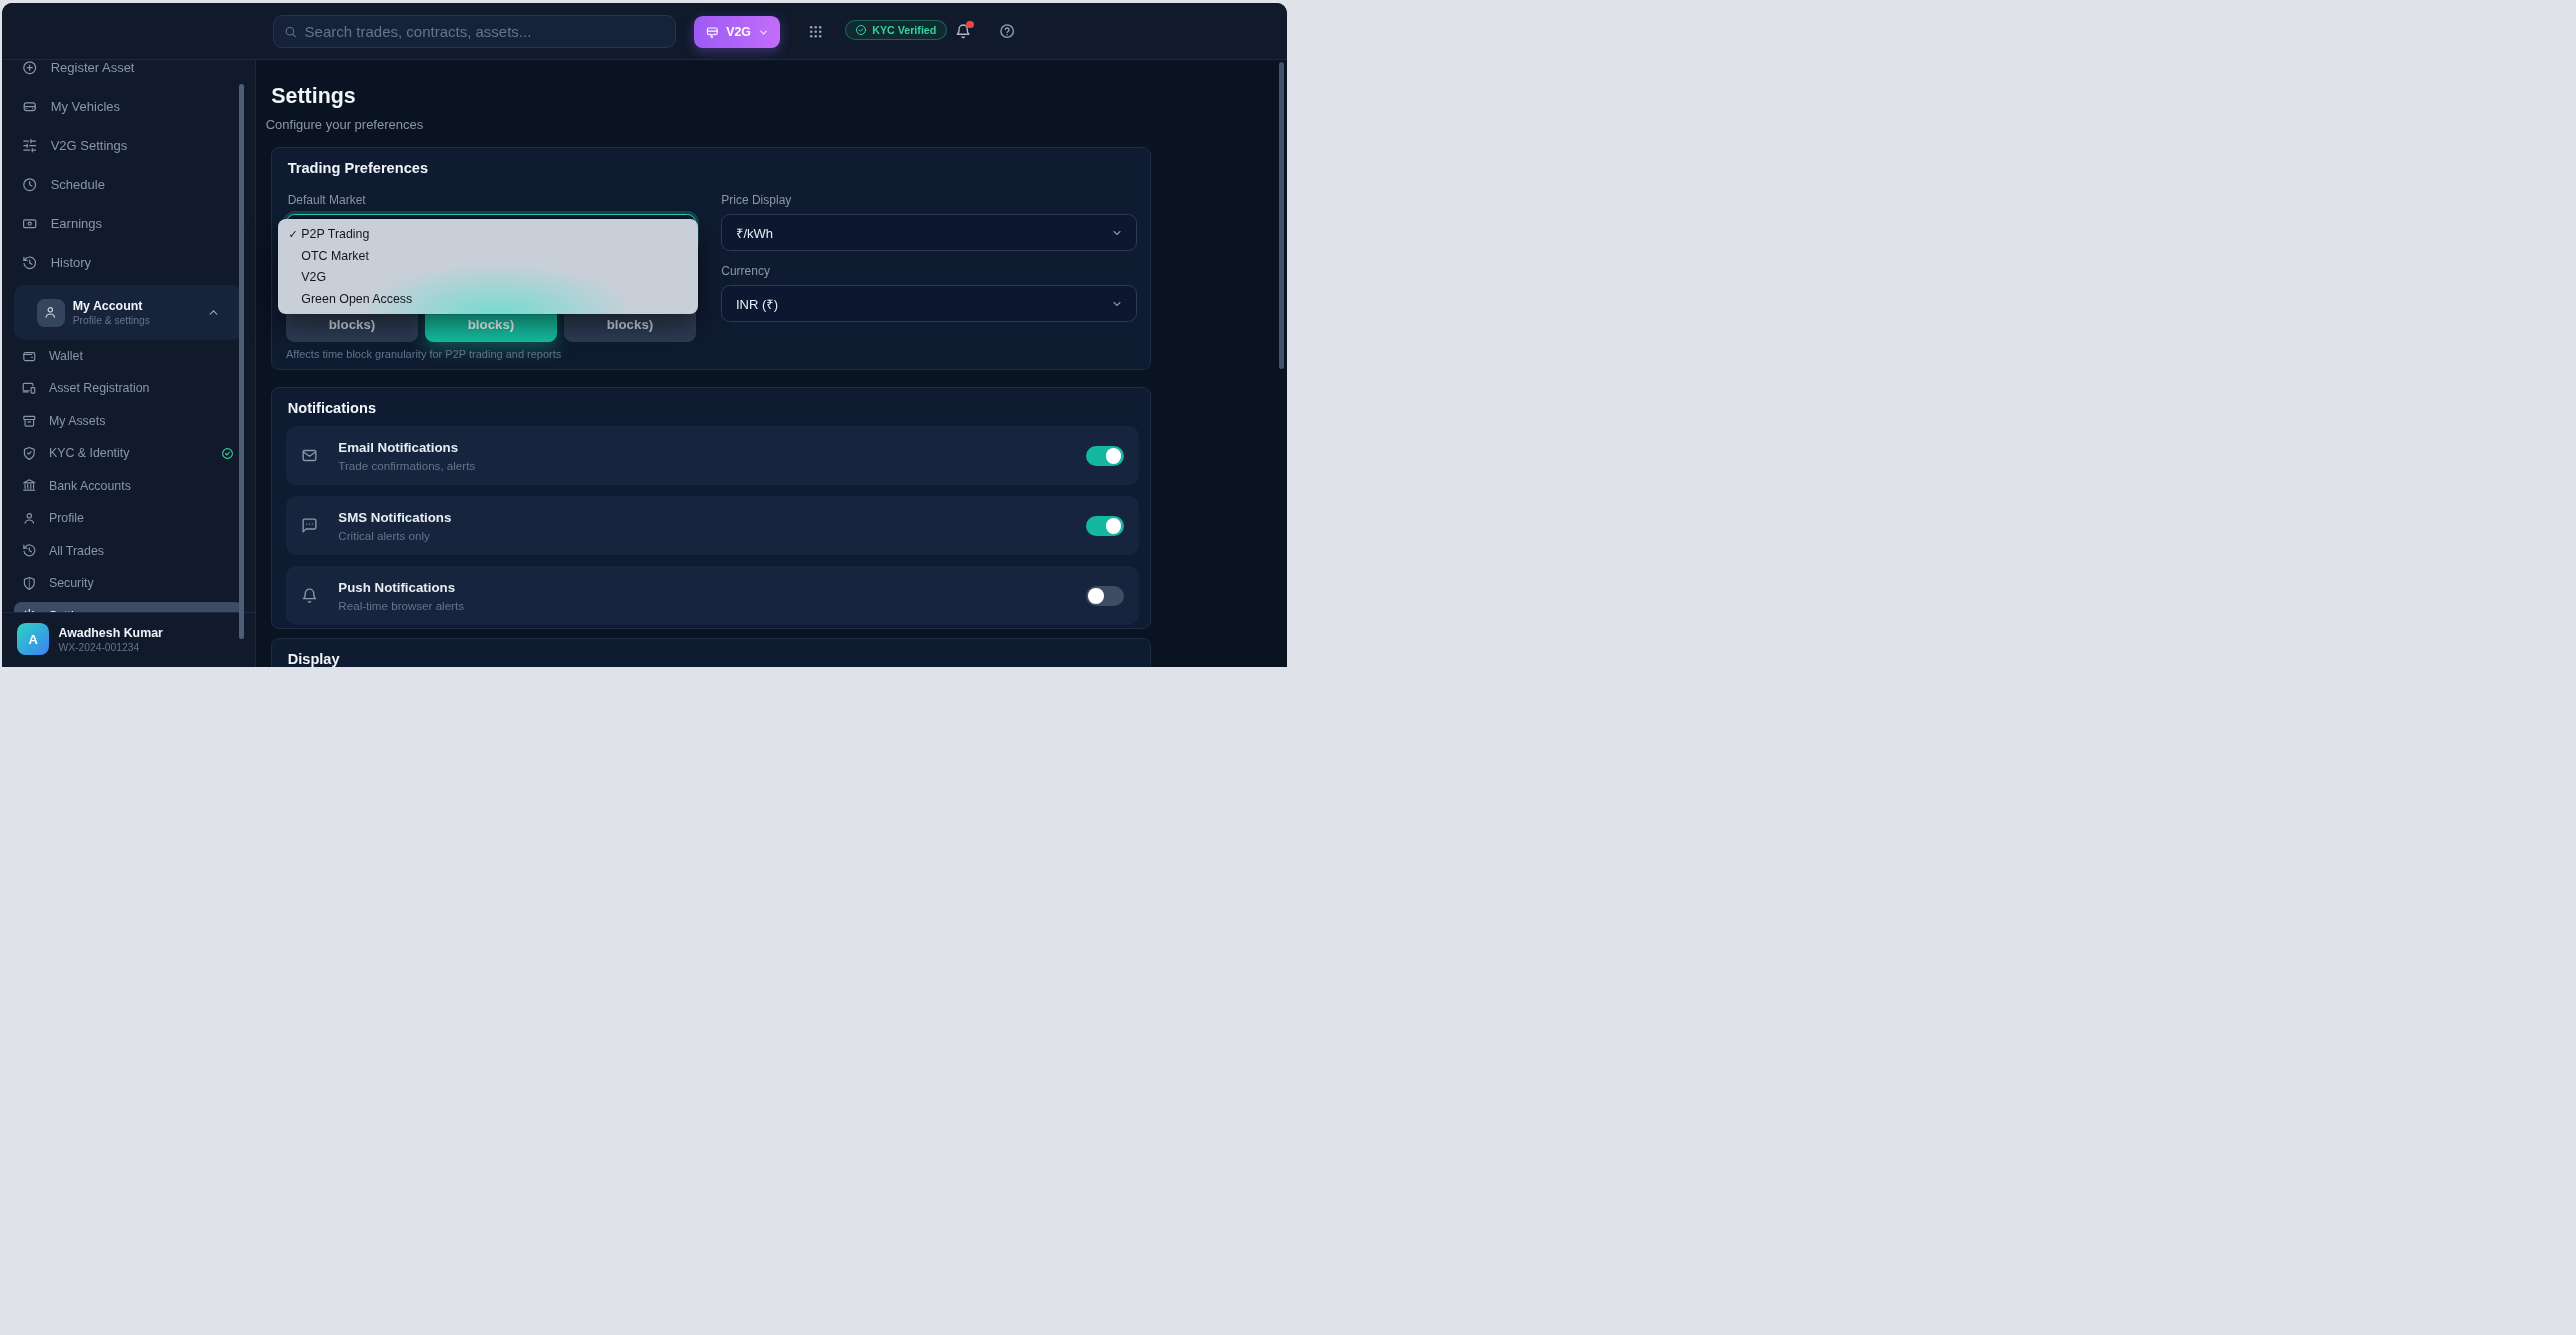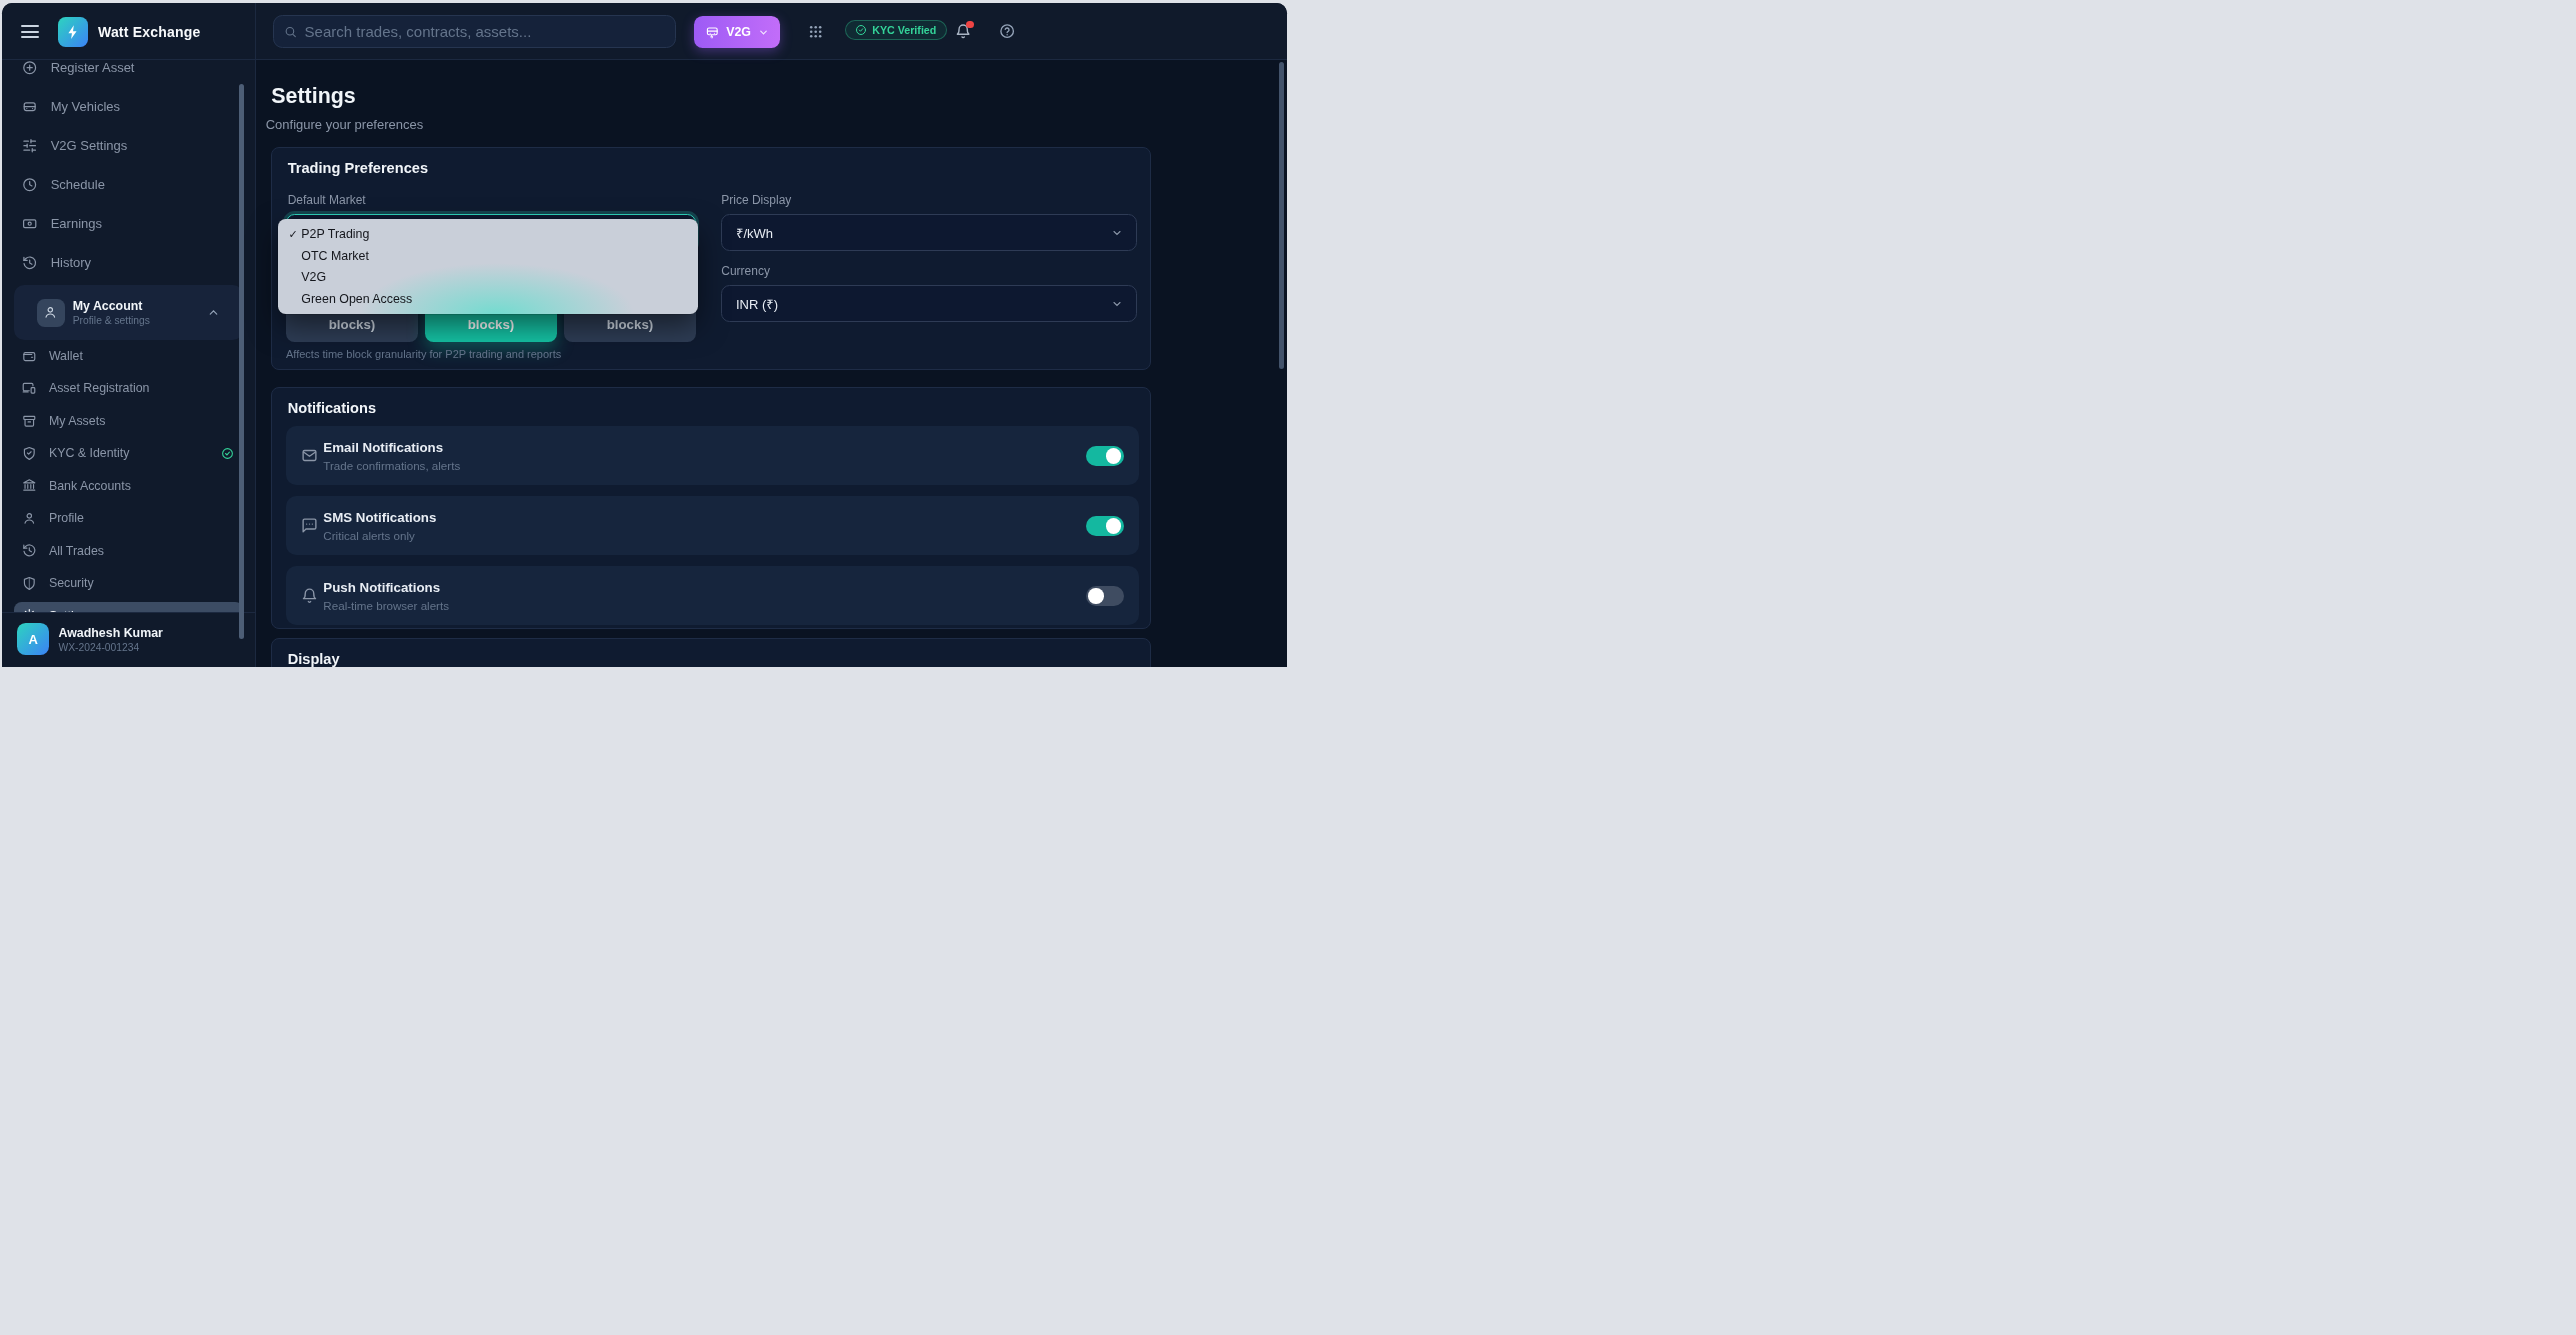--- a/index.html
+++ b/index.html
@@ -96,53 +96,40 @@
     box-shadow:0 12px 29px rgba(0,0,0,.5), 0 0 0 0.4px rgba(0,0,0,.25); overflow:hidden; }
   .menu::after { content:""; position:absolute; left:0; right:0; bottom:-26px; height:103px;
     background:radial-gradient(197px 73px at 52% 75%, rgba(45,230,200,.55), rgba(45,230,200,0) 70%);
     pointer-events:none; }
   .menu-item { height:21.4px; display:flex; align-items:center; padding:0 8.6px;
     color:#14161c; font-size:12.4px; cursor:pointer; position:relative; z-index:2; }
   .menu-item .check { width:13px; text-align:center; margin-right:1.7px; font-size:11px; }
 
   
   .nrow { position:absolute; left:13.7px; width:853px; height:59px; background:#16253d;
-    border-radius:10.3px; display:flex; align-items:center; padding:0 15.4px; gap:5px; }
+    border-radius:10.3px; display:flex; align-items:center; padding:0 15.4px; gap:20px; }
   .nrow .ic { color:#8b96a8; display:flex; }
   .nrow .tt { font-size:13.3px; font-weight:bold; color:#e8edf4; }
   .nrow .ss { font-size:11.6px; color:#64748b; margin-top:3.4px; }
   .toggle { margin-left:auto; width:38px; height:20.6px; border-radius:10.3px; background:#3f4c61;
     position:relative; cursor:pointer; }
   .toggle .knob { position:absolute; top:2.6px; left:2.6px; width:15.4px; height:15.4px; border-radius:50%;
     background:#fff; transition:left .1s; }
   .toggle.on { background:#14b8a0; }
   .toggle.on .knob { left:20px; }
 
   .main-scroll { position:absolute; right:2.6px; top:1.7px; width:5.1px; height:307px;
     border-radius:2.6px; background:#43536b; cursor:pointer; }
 </style>
 </head>
 <body>
 
 <div class="frame">
 
   <div class="topbar">
-    <div class="sb-head">
-      <div class="burger">
-          <i></i>
-          <i></i>
-          <i></i>
-        </div>
-      <div class="logo">
-        <svg width="16.3" height="16.3" viewBox="0 0 24 24">
-            <path d="M13 2 5 13.5h5.2L9 22l8-11.5h-5.2L13 2Z" fill="#fff"></path>
-          </svg>
-      </div>
-      <div class="app-title">Watt Exchange</div>
-    </div>
 
     <div class="search">
       <svg width="13.7" height="13.7" viewBox="0 0 24 24" fill="none" stroke="#64748b" stroke-width="2" stroke-linecap="round">
           <circle cx="11" cy="11" r="7"></circle>
           <path d="m16.5 16.5 4.5 4.5"></path>
         </svg>
       <input placeholder="Search trades, contracts, assets..." style="">
     </div>
 
     <div class="v2g-btn">

